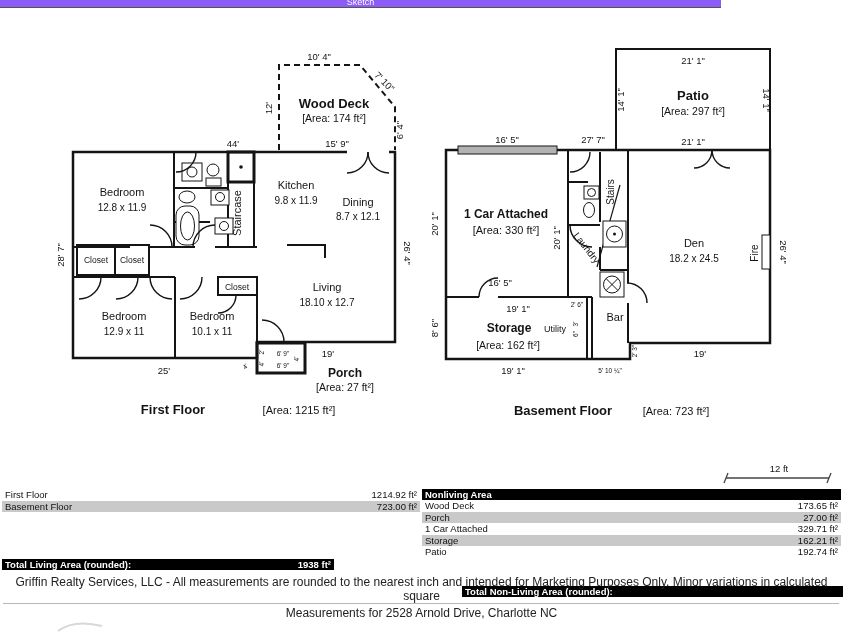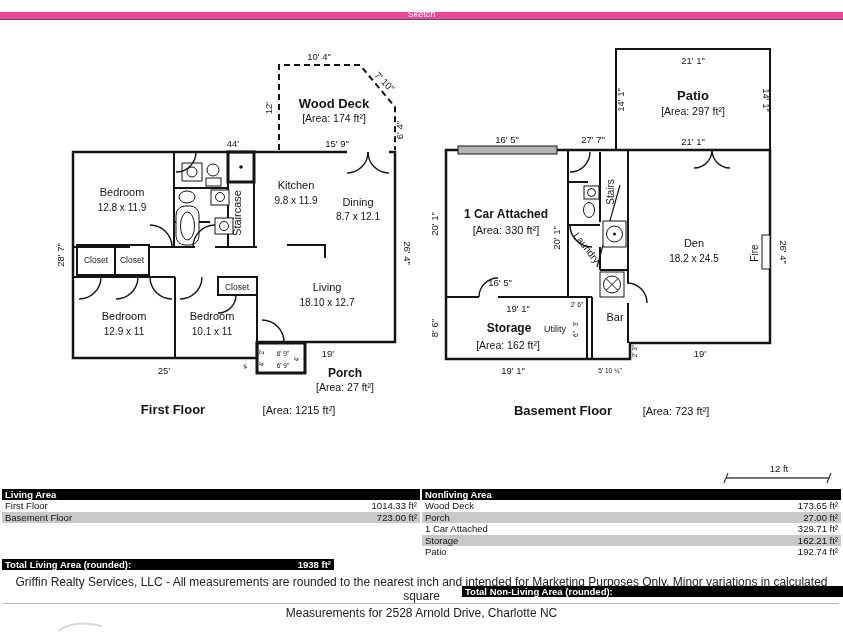--- a/index.html
+++ b/index.html
@@ -1,19 +1,19 @@
 <!DOCTYPE html>
 <html><head>
 <meta charset="utf-8">
 <style>
   html,body{margin:0;padding:0;background:#fff;}
   #page{position:relative;width:843px;height:632px;background:#ffffff;overflow:hidden;
         font-family:"Liberation Sans","DejaVu Sans",sans-serif;color:#111;}
   
-  .topbar{position:absolute;left:0;top:12px;width:843px;height:7px;background:#ec4899;overflow:hidden;
+  .topbar{position:absolute;left:0;top:0;width:721px;height:7px;background:#8b5cf6;overflow:hidden;
           border-bottom:1px solid #555;}
   .topbar span{display:block;text-align:center;color:#fff;font-size:9px;line-height:12px;margin-top:-4px;}
   
   svg{position:absolute;left:0;top:0;}
   svg text{fill:#141414;}
   .rm{font-size:11px;}
   .sz{font-size:10px;}
   .dim{font-size:9.5px;}
   .sm{font-size:8.5px;}
   .tiny{font-size:6.5px;}
@@ -231,26 +231,23 @@
 
     <g>
       <line x1="726" y1="478" x2="829" y2="478" stroke="#444" stroke-width="1.3"></line>
       <line x1="728" y1="473" x2="724" y2="483" stroke="#444" stroke-width="1.3"></line>
       <line x1="831" y1="473" x2="827" y2="483" stroke="#444" stroke-width="1.3"></line>
       <text class="dim" x="779" y="472" text-anchor="middle" fill="#333">12 ft</text>
     </g>
   </svg>
 
   <div class="tbl" style="left:2px;top:489px;width:418px;">
-    <div class="hdr">
-      <span>Living Area</span>
-    </div>
     <div class="row">
       <span>First Floor</span>
-      <span>1014.33 ft²</span>
+      <span>1214.92 ft²</span>
     </div>
     <div class="row alt">
       <span>Basement Floor</span>
       <span>723.00 ft²</span>
     </div>
   </div>
   <div class="tbl" style="left:2px;top:559px;width:332px;">
     <div class="total">
       <span>Total Living Area (rounded):</span>
       <span>1938 ft²</span>

